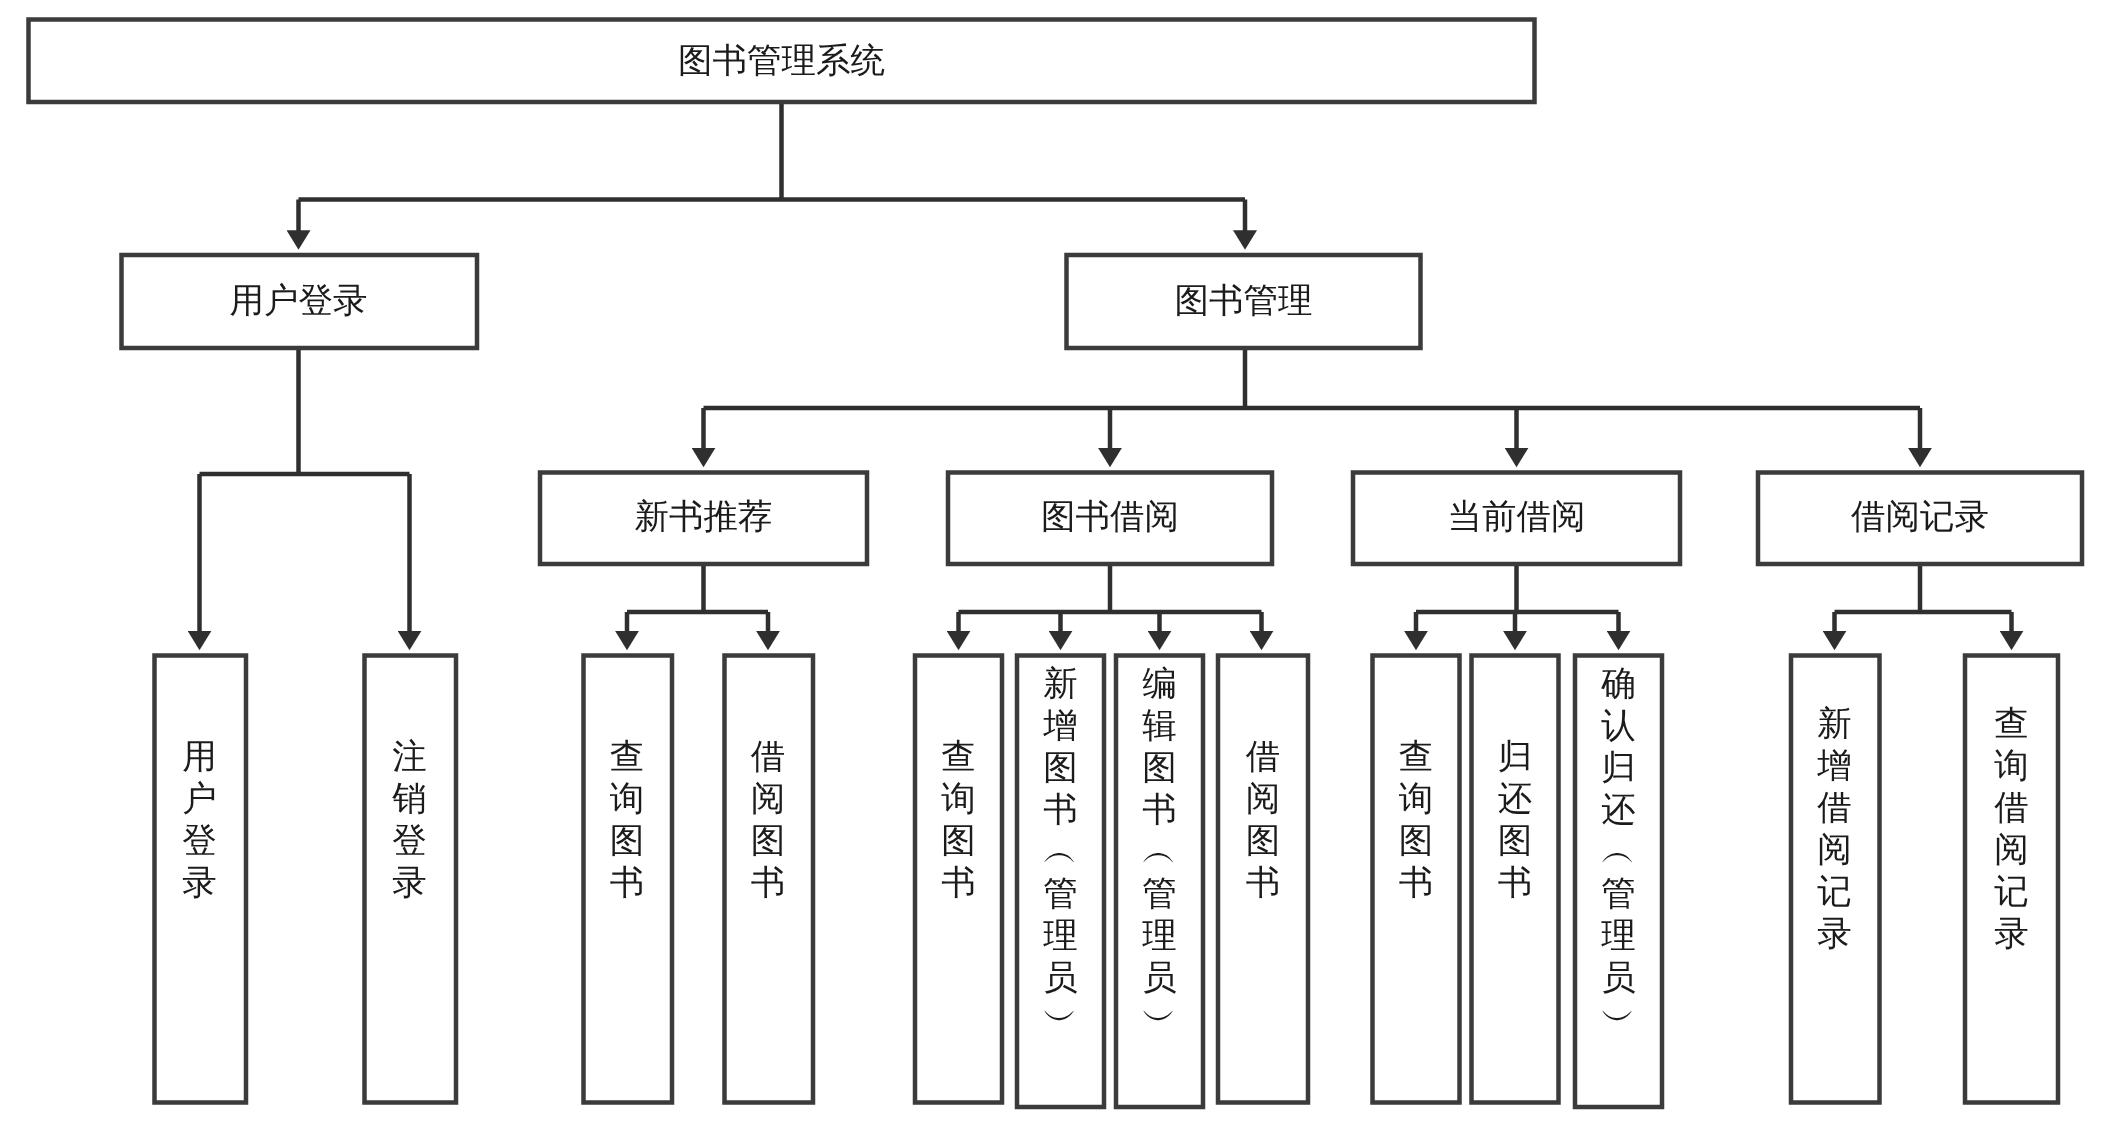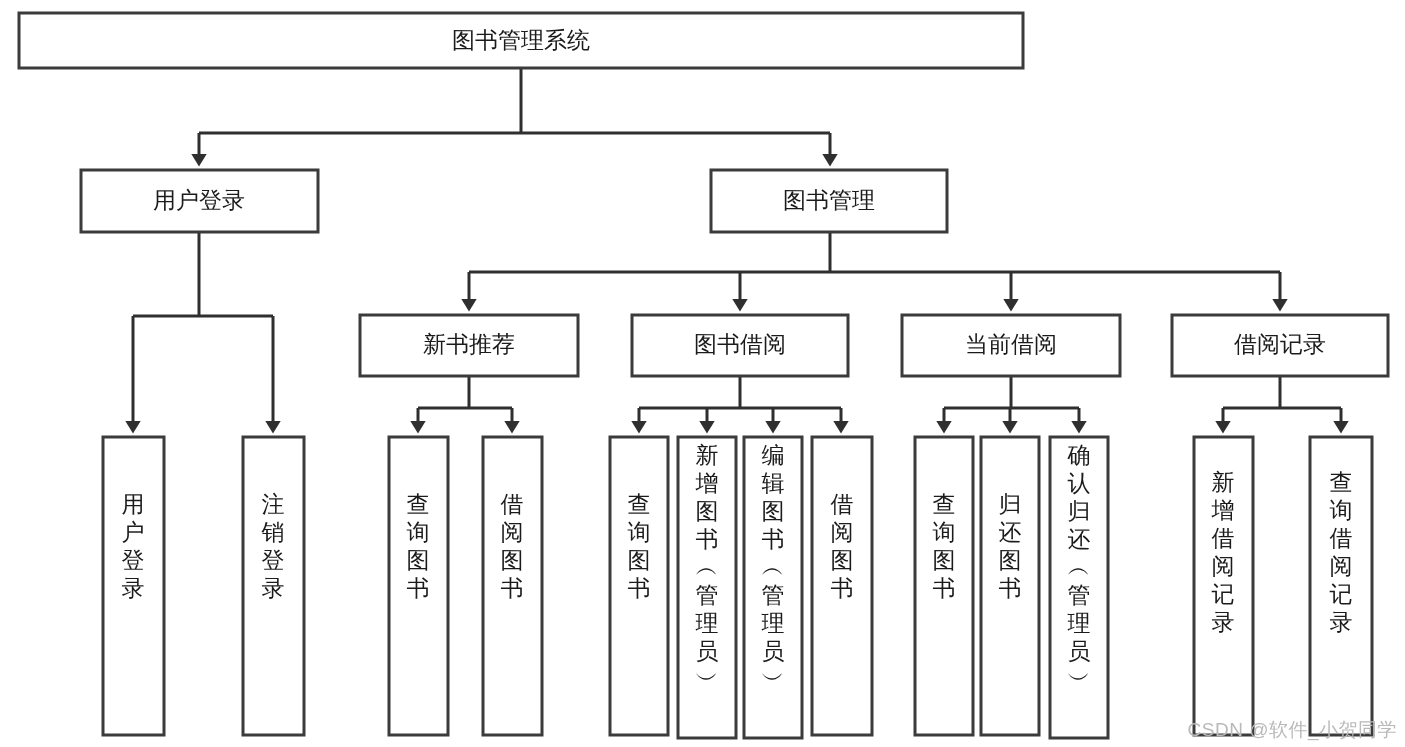--- a/index.html
+++ b/index.html
@@ -219,14 +219,13 @@
       <text class="leaf-label" x="1223" y="490"><tspan x="1223" dy="0">新</tspan><tspan x="1223" dy="28">增</tspan><tspan x="1223" dy="28">借</tspan><tspan x="1223" dy="28">阅</tspan><tspan x="1223" dy="28">记</tspan><tspan x="1223" dy="28">录</tspan></text>
     </g>
 
     <g>
       <rect class="leaf-box" x="1310" y="437" width="62" height="298"></rect>
       <text class="leaf-label" x="1341" y="490"><tspan x="1341" dy="0">查</tspan><tspan x="1341" dy="28">询</tspan><tspan x="1341" dy="28">借</tspan><tspan x="1341" dy="28">阅</tspan><tspan x="1341" dy="28">记</tspan><tspan x="1341" dy="28">录</tspan></text>
     </g>
 
   </svg>
 
-  <div class="watermark">CSDN @软件_小贺同学</div>
 </div>
 
 </body></html>

